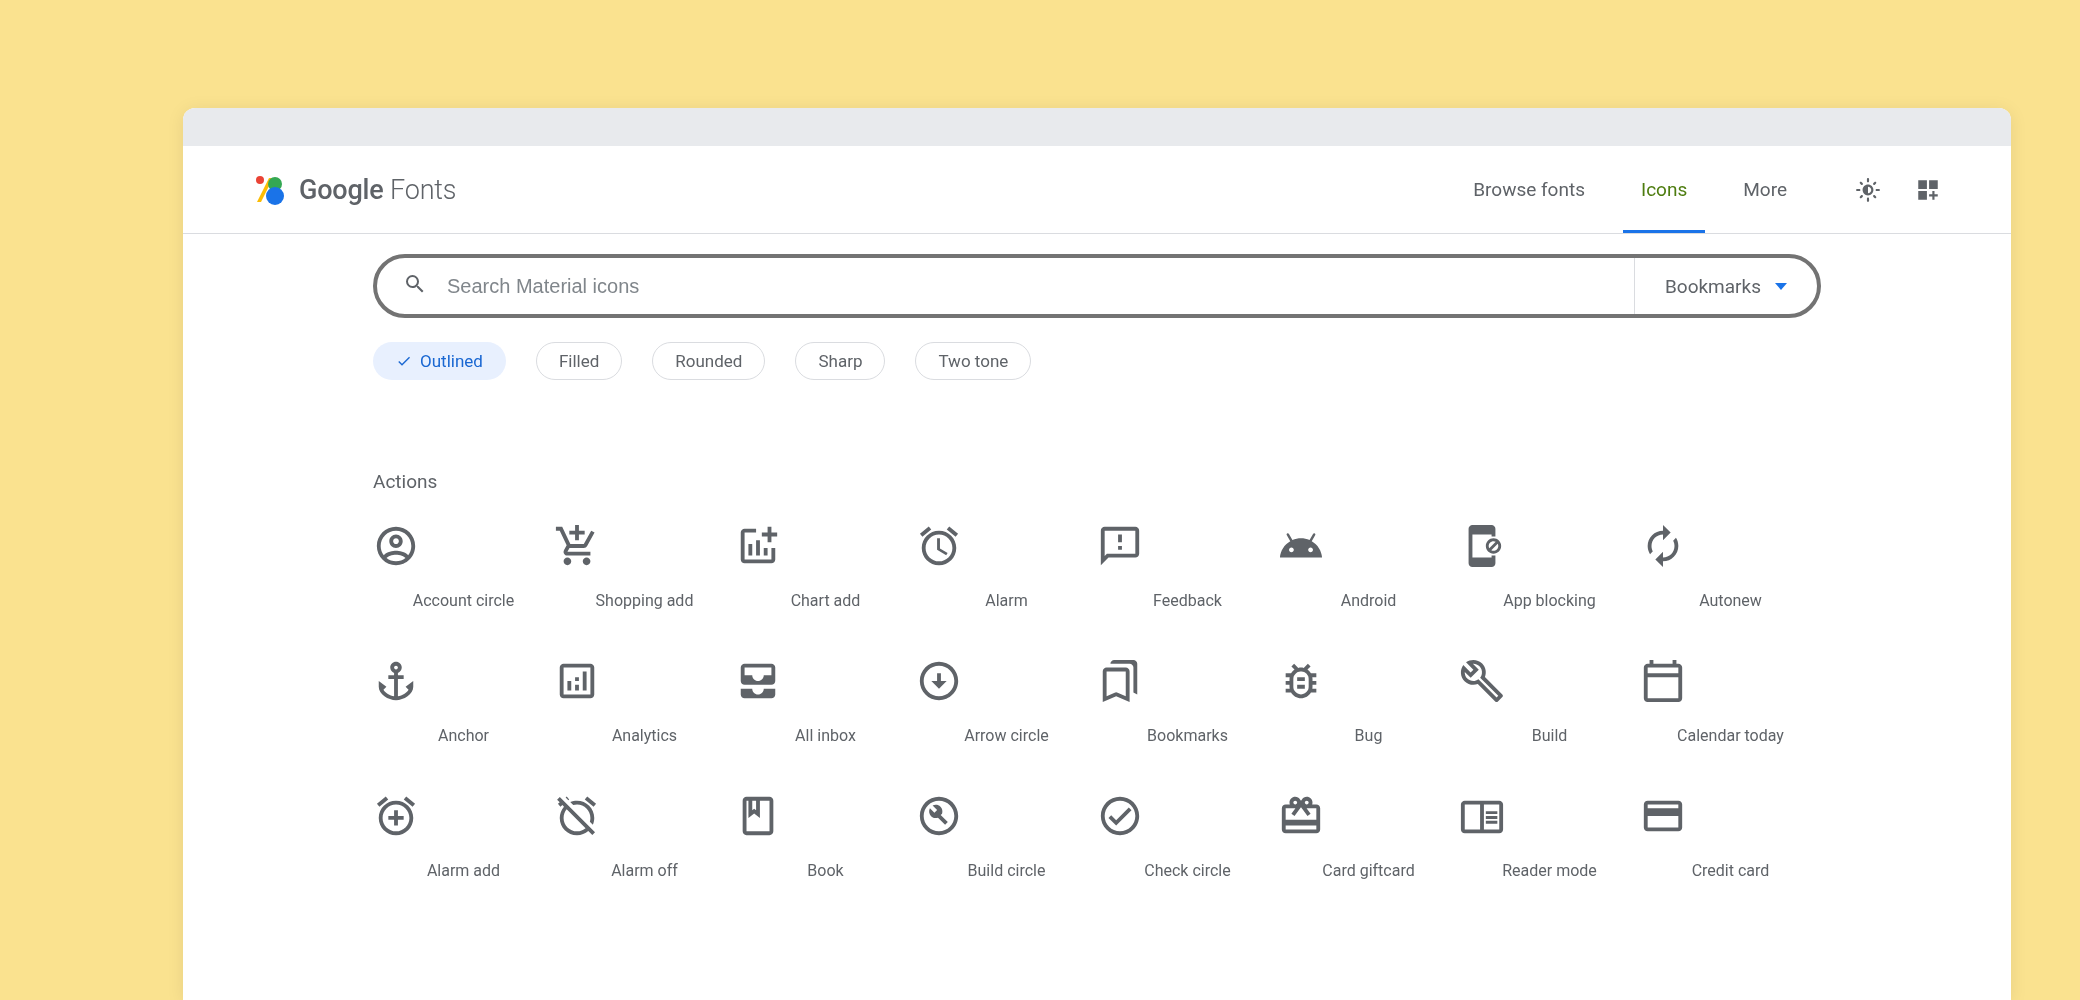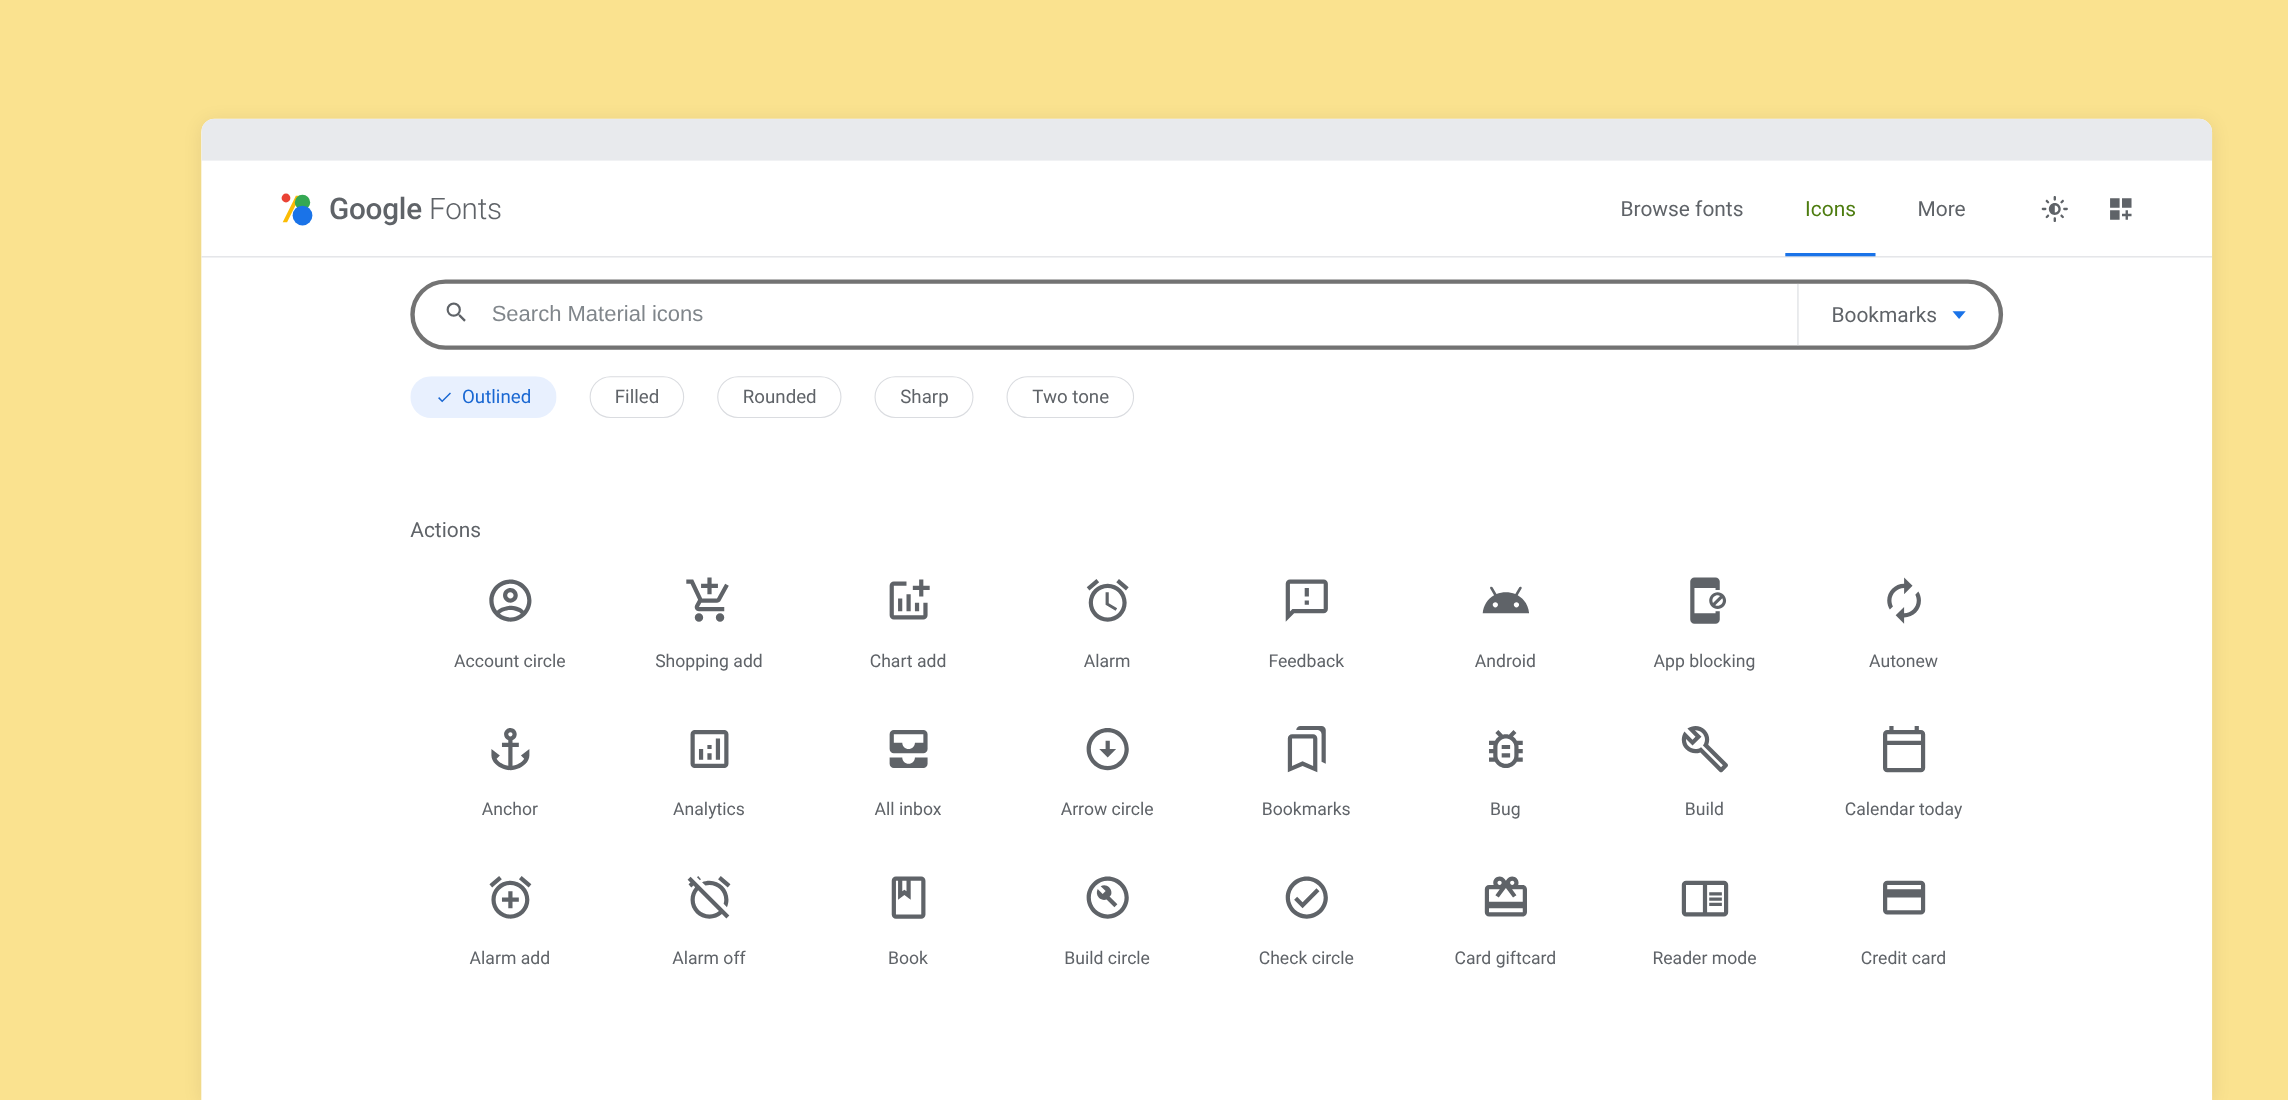--- a/index.html
+++ b/index.html
@@ -101,21 +101,21 @@
 }
 .chip .check { width: 16px; height: 16px; }
 .section-title { font-size: 19px; color: #5f6368; margin-top: 90px; margin-bottom: 20px; }
 .icon-grid {
   display: grid;
   grid-template-columns: repeat(8, 1fr);
   row-gap: 48px;
   margin-top: 30px;
 }
 .icon-cell {
-  display: flex; flex-direction: column; align-items: center; gap: 22px;
+  display: flex; flex-direction: column; gap: 22px;
   cursor: pointer;
 }
 .icon-cell .iwrap { width: 46px; height: 46px; color: #5f6368; display:flex; align-items:center; justify-content:center; }
 .icon-cell .iwrap svg { width: 100%; height: 100%; }
 .icon-cell .ilabel { font-size: 16px; color: #5f6368; text-align: center; white-space: nowrap; }
 svg { fill: currentColor; }
 </style>
 </head>
 <body>
 

